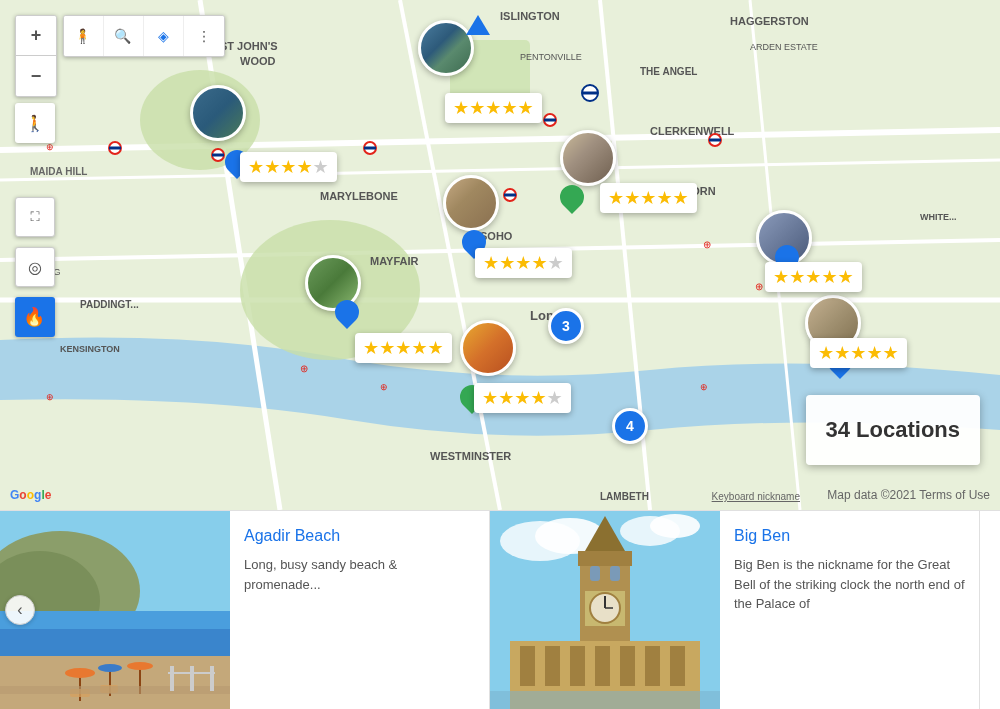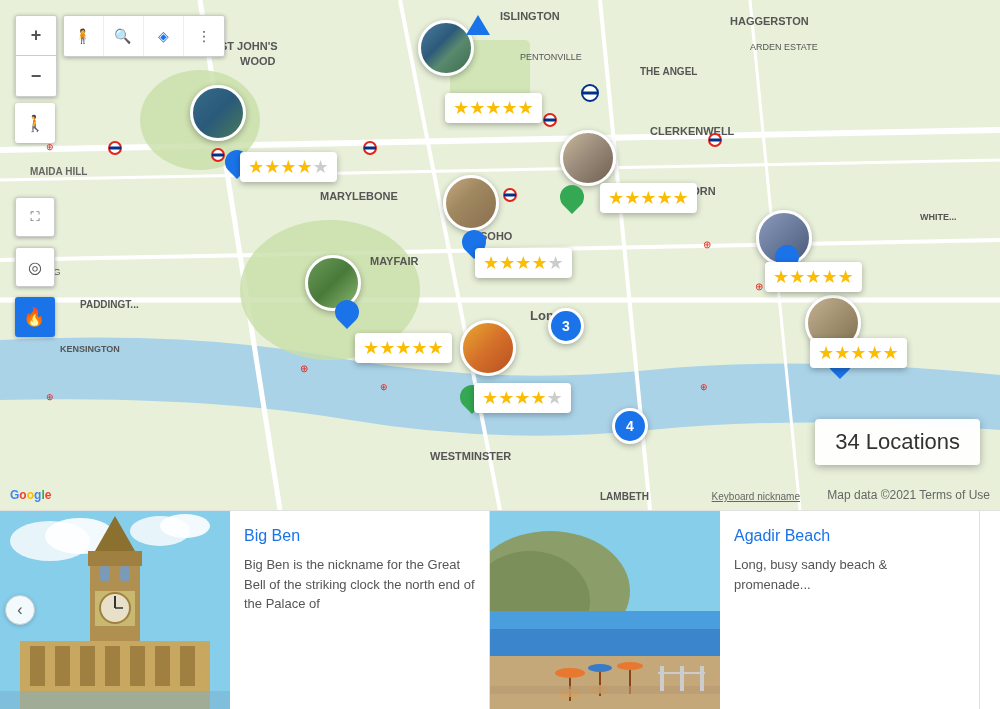--- a/index.html
+++ b/index.html
@@ -211,24 +211,24 @@
 
     .star-gold { color: #fbbc04; }
     .star-gray { color: #ccc; }
 
     .locations-badge {
       position: absolute;
       bottom: 45px;
       right: 20px;
       background: rgba(255,255,255,0.95);
       border-radius: 4px;
-      padding: 10px 20px;
+      padding: 22px 20px;
       box-shadow: 0 2px 8px rgba(0,0,0,0.3);
       font-size: 22px;
-      font-weight: 400;
+      font-weight: 700;
       color: #333;
       z-index: 10;
     }
 
     .google-logo {
       position: absolute;
       bottom: 8px;
       left: 10px;
       font-size: 12px;
       color: #333;
@@ -543,65 +543,20 @@
 <div id="cards-section">
 
   <button class="prev-btn">‹</button>
 
   <div class="card">
     <div class="card-image">
       
       <svg width="230" height="199" xmlns="http://www.w3.org/2000/svg">
 
         <rect width="230" height="199" fill="#87ceeb"></rect>
-        <ellipse cx="50" cy="30" rx="40" ry="20" fill="white" opacity="0.8"></ellipse>
-        <ellipse cx="80" cy="25" rx="35" ry="18" fill="white" opacity="0.9"></ellipse>
-        <ellipse cx="160" cy="20" rx="30" ry="15" fill="white" opacity="0.8"></ellipse>
-        <ellipse cx="185" cy="15" rx="25" ry="12" fill="white" opacity="0.9"></ellipse>
-
-        <rect x="20" y="130" width="190" height="70" fill="#c8a860"></rect>
-
-        <rect x="30" y="135" width="15" height="40" fill="#a08040"></rect>
-        <rect x="55" y="135" width="15" height="40" fill="#a08040"></rect>
-        <rect x="80" y="135" width="15" height="40" fill="#a08040"></rect>
-        <rect x="105" y="135" width="15" height="40" fill="#a08040"></rect>
-        <rect x="130" y="135" width="15" height="40" fill="#a08040"></rect>
-        <rect x="155" y="135" width="15" height="40" fill="#a08040"></rect>
-        <rect x="180" y="135" width="15" height="40" fill="#a08040"></rect>
-
-        <rect x="90" y="50" width="50" height="80" fill="#b09050"></rect>
-
-        <rect x="95" y="80" width="40" height="35" fill="#c8b870"></rect>
-        <circle cx="115" cy="97" r="15" fill="#e8e0c8" stroke="#a08040" stroke-width="2"></circle>
-
-        <line x1="115" y1="97" x2="115" y2="85" stroke="#333" stroke-width="2"></line>
-        <line x1="115" y1="97" x2="123" y2="97" stroke="#333" stroke-width="1.5"></line>
-
-        <rect x="88" y="40" width="54" height="15" fill="#a08040"></rect>
-
-        <polygon points="115,5 95,40 135,40" fill="#8B7030"></polygon>
-
-        <rect x="100" y="55" width="10" height="15" fill="#7a9ab8" rx="3"></rect>
-        <rect x="120" y="55" width="10" height="15" fill="#7a9ab8" rx="3"></rect>
-
-        <rect x="0" y="180" width="230" height="19" fill="#7ab0cc" opacity="0.5"></rect>
-      </svg>
-    </div>
-    <div class="card-info">
-      <div class="card-title">Big Ben</div>
-      <div class="card-desc">Big Ben is the nickname for the Great Bell of the striking clock the north end of the Palace of</div>
-    </div>
-  </div>
-
-  <div class="card">
-    <div class="card-image">
-      
-      <svg width="230" height="199" xmlns="http://www.w3.org/2000/svg">
-
-        <rect width="230" height="199" fill="#87ceeb"></rect>
 
         <ellipse cx="60" cy="80" rx="80" ry="60" fill="#8B9E6A"></ellipse>
         <ellipse cx="40" cy="90" rx="60" ry="50" fill="#7a8f5a"></ellipse>
 
         <rect x="0" y="100" width="230" height="50" fill="#4a9edd"></rect>
         <rect x="0" y="118" width="230" height="32" fill="#3a85cc"></rect>
 
         <rect x="0" y="145" width="230" height="54" fill="#c4a87a"></rect>
 
         <line x1="80" y1="165" x2="80" y2="190" stroke="#8B4513" stroke-width="2"></line>
@@ -620,13 +575,58 @@
         <rect x="190" y="155" width="4" height="25" fill="#ccc"></rect>
         <rect x="210" y="155" width="4" height="25" fill="#ccc"></rect>
         <line x1="168" y1="162" x2="215" y2="162" stroke="#ccc" stroke-width="2"></line>
       </svg>
     </div>
     <div class="card-info">
       <div class="card-title">Agadir Beach</div>
       <div class="card-desc">Long, busy sandy beach &amp; promenade...</div>
     </div>
   </div>
+
+  <div class="card">
+    <div class="card-image">
+      
+      <svg width="230" height="199" xmlns="http://www.w3.org/2000/svg">
+
+        <rect width="230" height="199" fill="#87ceeb"></rect>
+        <ellipse cx="50" cy="30" rx="40" ry="20" fill="white" opacity="0.8"></ellipse>
+        <ellipse cx="80" cy="25" rx="35" ry="18" fill="white" opacity="0.9"></ellipse>
+        <ellipse cx="160" cy="20" rx="30" ry="15" fill="white" opacity="0.8"></ellipse>
+        <ellipse cx="185" cy="15" rx="25" ry="12" fill="white" opacity="0.9"></ellipse>
+
+        <rect x="20" y="130" width="190" height="70" fill="#c8a860"></rect>
+
+        <rect x="30" y="135" width="15" height="40" fill="#a08040"></rect>
+        <rect x="55" y="135" width="15" height="40" fill="#a08040"></rect>
+        <rect x="80" y="135" width="15" height="40" fill="#a08040"></rect>
+        <rect x="105" y="135" width="15" height="40" fill="#a08040"></rect>
+        <rect x="130" y="135" width="15" height="40" fill="#a08040"></rect>
+        <rect x="155" y="135" width="15" height="40" fill="#a08040"></rect>
+        <rect x="180" y="135" width="15" height="40" fill="#a08040"></rect>
+
+        <rect x="90" y="50" width="50" height="80" fill="#b09050"></rect>
+
+        <rect x="95" y="80" width="40" height="35" fill="#c8b870"></rect>
+        <circle cx="115" cy="97" r="15" fill="#e8e0c8" stroke="#a08040" stroke-width="2"></circle>
+
+        <line x1="115" y1="97" x2="115" y2="85" stroke="#333" stroke-width="2"></line>
+        <line x1="115" y1="97" x2="123" y2="97" stroke="#333" stroke-width="1.5"></line>
+
+        <rect x="88" y="40" width="54" height="15" fill="#a08040"></rect>
+
+        <polygon points="115,5 95,40 135,40" fill="#8B7030"></polygon>
+
+        <rect x="100" y="55" width="10" height="15" fill="#7a9ab8" rx="3"></rect>
+        <rect x="120" y="55" width="10" height="15" fill="#7a9ab8" rx="3"></rect>
+
+        <rect x="0" y="180" width="230" height="19" fill="#7ab0cc" opacity="0.5"></rect>
+      </svg>
+    </div>
+    <div class="card-info">
+      <div class="card-title">Big Ben</div>
+      <div class="card-desc">Big Ben is the nickname for the Great Bell of the striking clock the north end of the Palace of</div>
+    </div>
+  </div>
 </div>
 
 </body></html>

